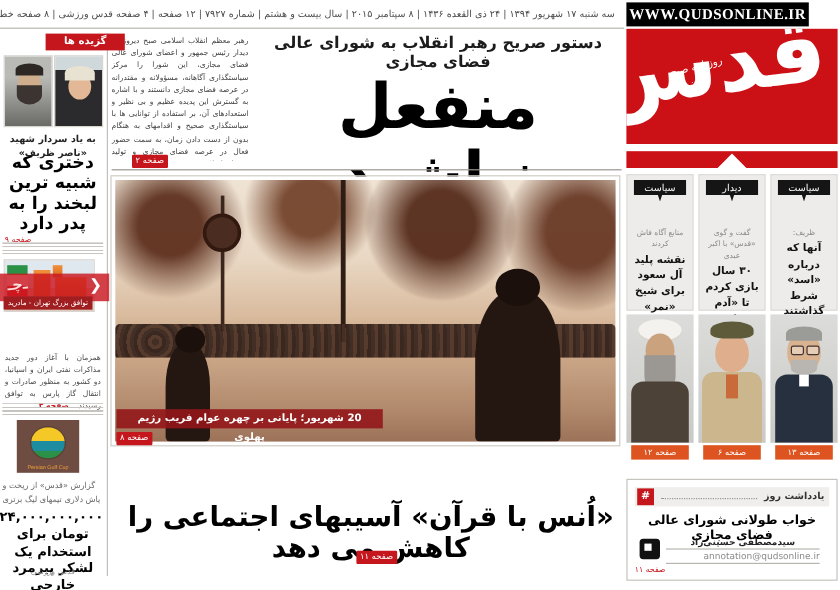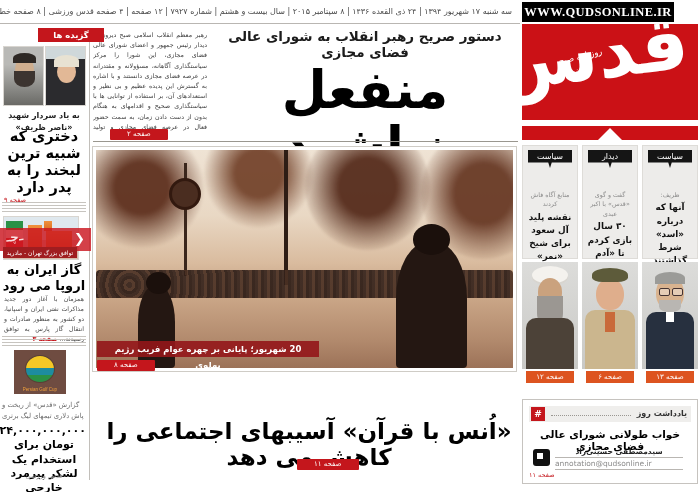--- a/index.html
+++ b/index.html
@@ -21,21 +21,21 @@
   #logotag{position:absolute;left:30px;top:26px;color:#fff;font-size:8.5px;
            transform:rotate(-14deg);text-align:center;line-height:1.5;width:60px;}
   #logostrip{left:522px;top:126px;width:176px;height:14px;background:#cb1116;}
   #logostrip:after{content:"";position:absolute;left:50%;bottom:0;margin-left:-12px;
            border-left:12px solid transparent;border-right:12px solid transparent;
            border-bottom:12px solid #fff;}
   
   #leadbody{left:93px;top:30px;width:114px;height:104px;font-size:6.3px;line-height:1.62;
             color:#3f3f3f;text-align:justify;overflow:hidden;}
   .pbadge{background:#c4161c;color:#fff;font-size:7px;line-height:11px;height:11px;
-          padding:0 17px;display:inline-block;border-radius:1px;}
+          padding:0 3px;display:inline-block;border-radius:1px;}
   #leadbadge{left:110px;top:129px;}
   #leadblock{left:212px;top:28px;width:306px;text-align:center;}
   #leadkicker{font-size:13.5px;font-weight:bold;color:#1c1c1c;}
   #leadheadline{font-size:52px;font-weight:bold;color:#000;line-height:1.08;margin-top:2px;
                 letter-spacing:-1px;}
   #leadrule{left:93px;top:141px;width:425px;height:1px;background:#9a978f;}
   
   #photo{left:93px;top:147px;width:423px;height:224px;border:3px solid #fff;
          outline:1px solid #cfccc6;box-sizing:border-box;overflow:hidden;
          background:linear-gradient(180deg,#efe3d4 0%,#e9d8c4 30%,#d9bb9e 52%,#c5a184 64%,#b08266 78%,#8f5f47 100%);}
@@ -82,21 +82,21 @@
             color:#fff;font-size:9px;font-weight:bold;text-align:center;line-height:14px;}
   #notetab{position:absolute;right:4px;top:3px;font-size:8px;font-weight:bold;color:#333;}
   #notedots{position:absolute;left:22px;right:60px;top:9px;border-top:1px dotted #9a9792;}
   #notetitle{position:absolute;left:4px;right:4px;top:28px;text-align:center;font-size:10.5px;
              font-weight:bold;color:#000;}
   #noteauthorblock{position:absolute;left:10px;right:14px;top:46px;}
   #notelogo{position:absolute;left:0;top:3px;width:17px;height:17px;background:#111;border-radius:3px;}
   #notelogo:after{content:"";position:absolute;left:4px;top:4px;width:6px;height:6px;background:#fff;}
   #noteauthor{border-bottom:1px solid #b9b6b2;text-align:center;font-size:7.5px;font-weight:bold;
               color:#222;padding:1px 0;margin-left:22px;}
-  #noteemail{border-bottom:1px solid #b9b6b2;text-align:left;font-size:7.5px;color:#8a8a8a;
+  #noteemail{border-bottom:1px solid #b9b6b2;text-align:right;font-size:7.5px;color:#8a8a8a;
              padding:1px 0;margin-left:22px;font-family:"DejaVu Sans",sans-serif;}
   #notebadge{position:absolute;left:6px;bottom:4px;color:#c4161c;font-size:6.5px;}
   
   #sidedivider{left:89px;top:28px;width:1px;height:452px;background:#c2bfba;}
   #sellabel{left:38px;top:28px;width:66px;height:14px;background:#c4161c;color:#fff;
             font-size:8.5px;font-weight:bold;text-align:center;line-height:14px;}
   .sphoto{top:46px;height:60px;overflow:hidden;border:1px solid #d8d5d0;box-sizing:border-box;}
   #martyrkicker{left:2px;top:110px;width:84px;text-align:center;font-size:8px;font-weight:bold;
                 color:#222;line-height:1.5;}
   #martyrheadline{left:2px;top:128px;width:84px;text-align:center;font-size:14.5px;
@@ -254,21 +254,20 @@
     <div id="gasflag"></div>
     <div class="tank" style="left:24px;top:8px;width:14px;height:22px;"></div>
     <div class="tank" style="left:42px;top:14px;width:26px;height:16px;"></div>
     <div class="tank" style="left:40px;top:4px;width:8px;height:10px;"></div>
   </div>
   <div id="wmband" class="abs">
     <span id="wmscript">ـﭼـ</span>
     <span id="wmchev">❯</span>
   </div>
   <div id="gascap" class="abs rtl">توافق بزرگ تهران - مادرید</div>
-  <div id="gasheadline" class="abs rtl">گاز ایران به اروپا می رود</div>
   <div id="gasbody" class="abs rtl">
     <span>همزمان با آغاز دور جدید مذاکرات نفتی ایران و اسپانیا، دو کشور به منظور صادرات و انتقال گاز پارس به توافق رسیدند... </span><span id="gasbadge">صفحه ۳</span>
   </div>
 
   <div class="staff abs" style="top:336px;"></div>
 
   <div id="pgcup" class="abs">
     <div id="pgball"></div>
     <div id="pgtext">Persian Gulf Cup</div>
   </div>

